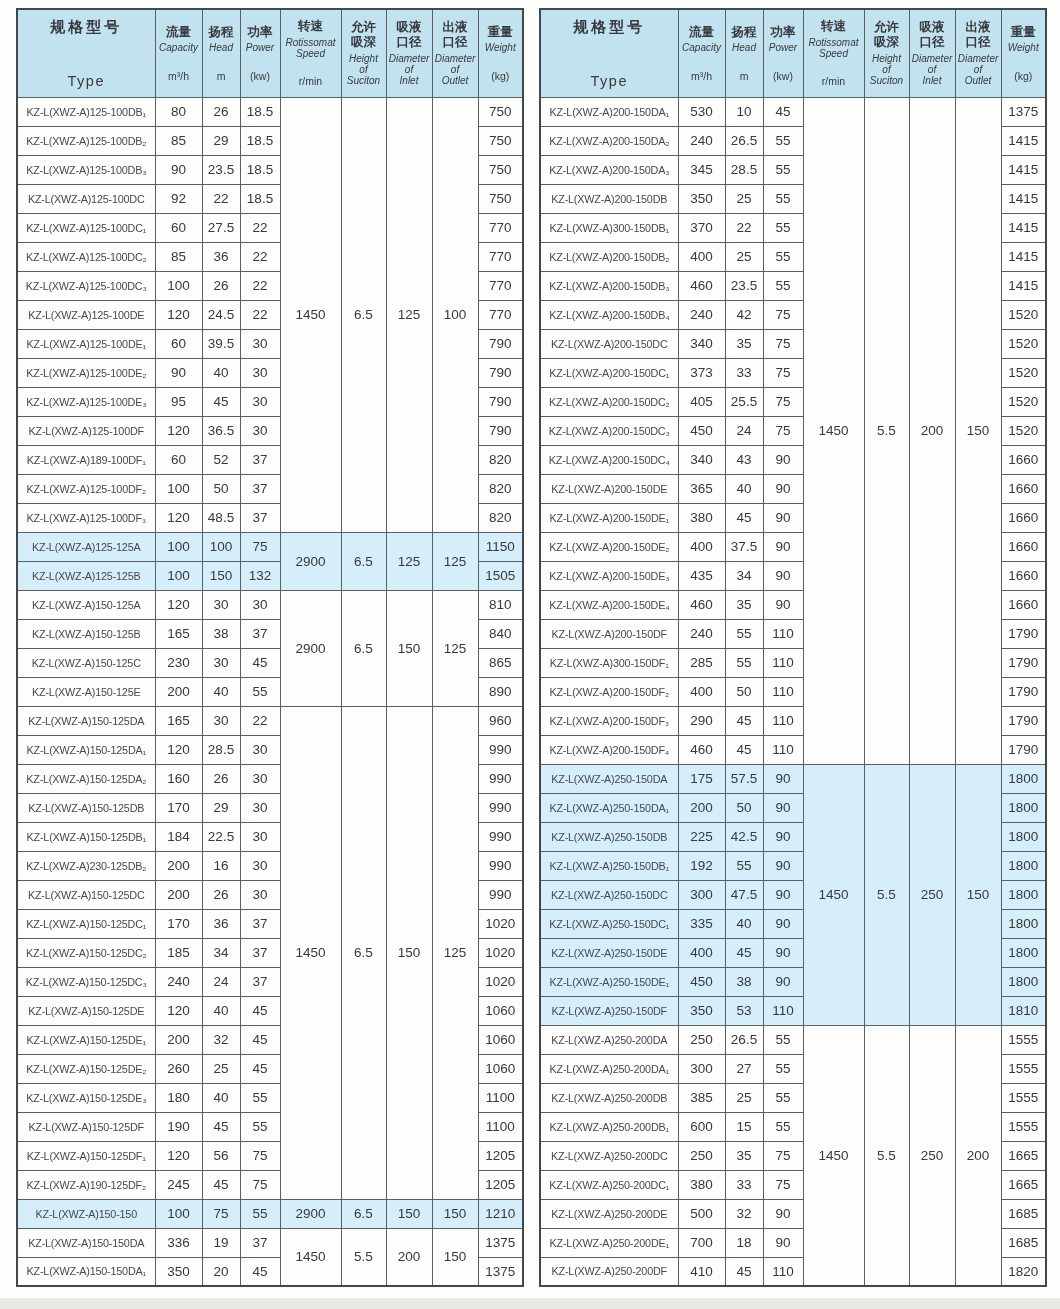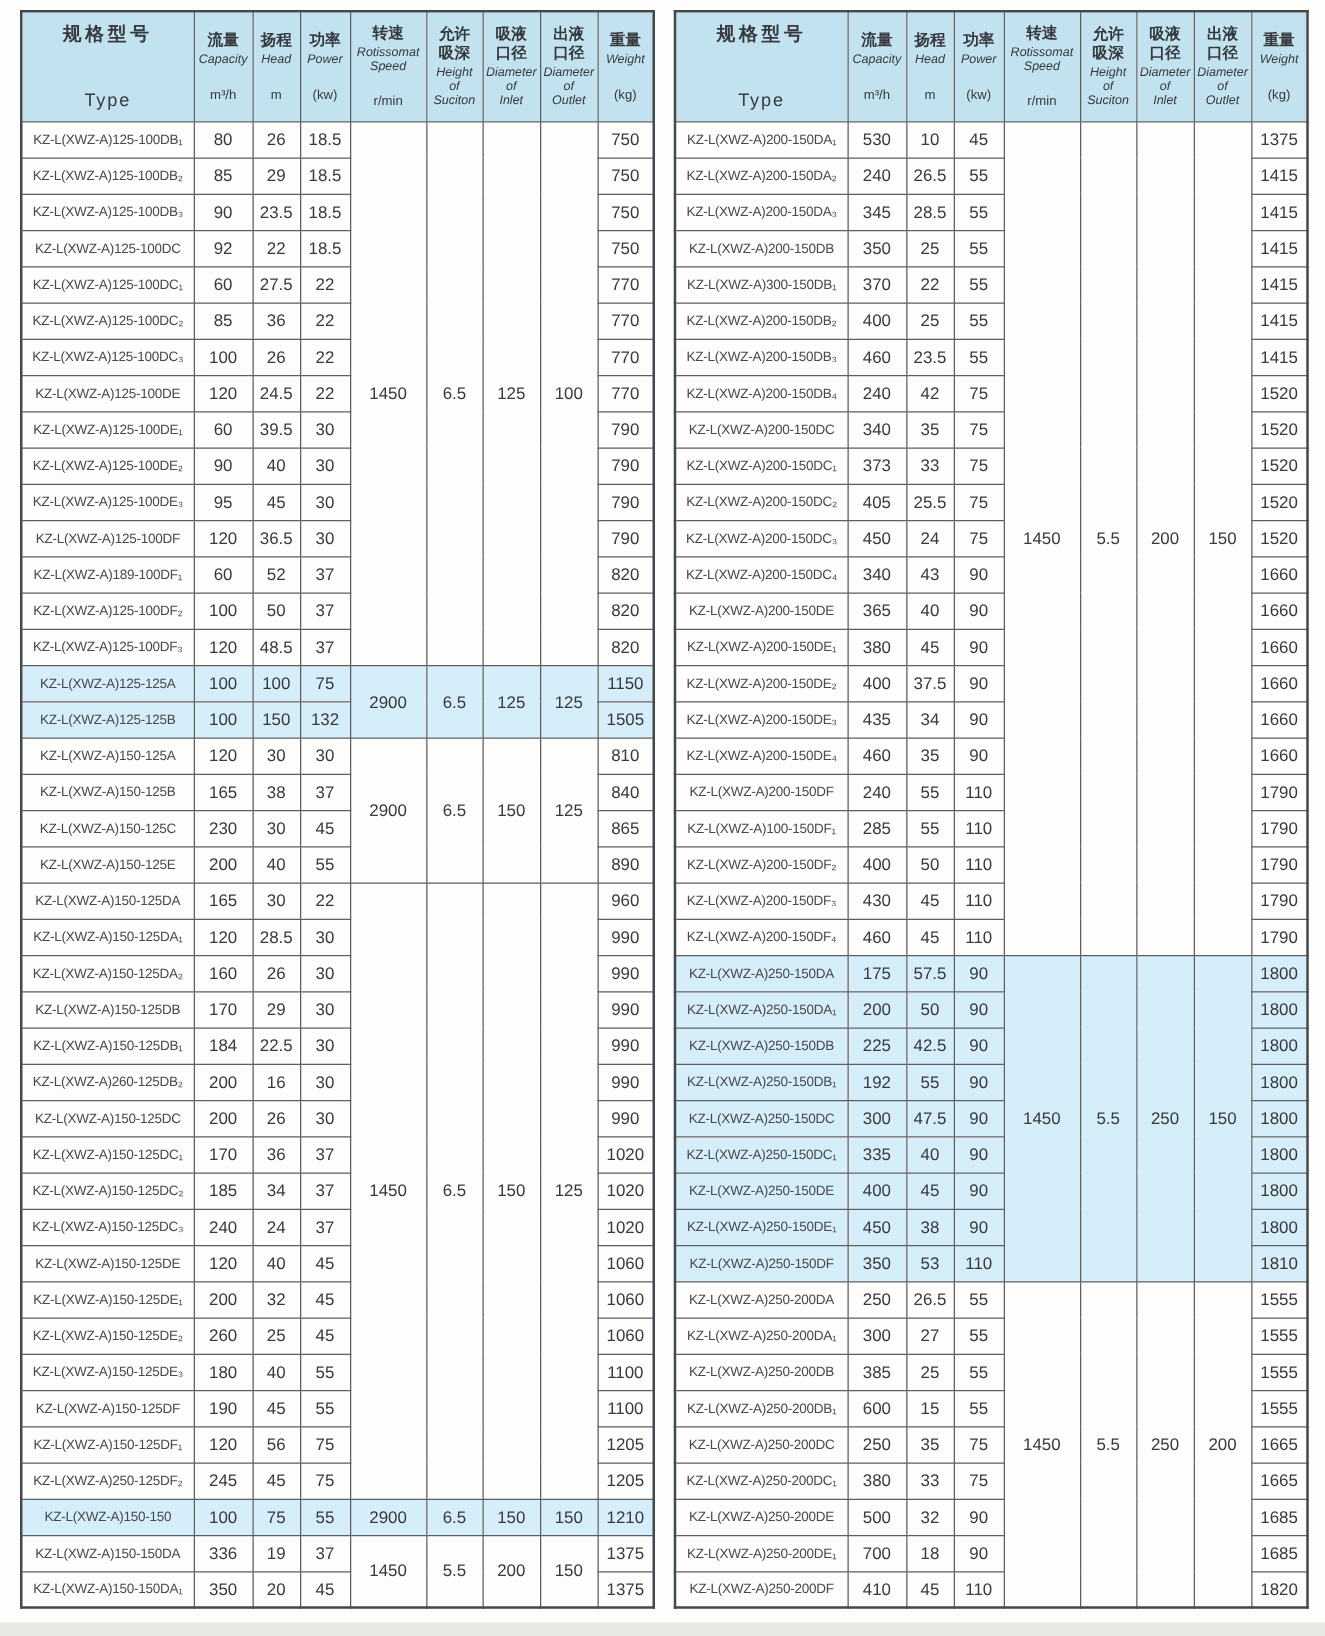--- a/index.html
+++ b/index.html
@@ -315,21 +315,21 @@
             <td class="num">990</td>
           </tr>
           <tr>
             <td class="type">KZ-L(XWZ-A)150-125DB₁</td>
             <td class="num">184</td>
             <td class="num">22.5</td>
             <td class="num">30</td>
             <td class="num">990</td>
           </tr>
           <tr>
-            <td class="type">KZ-L(XWZ-A)260-125DB₂</td>
+            <td class="type">KZ-L(XWZ-A)230-125DB₂</td>
             <td class="num">200</td>
             <td class="num">16</td>
             <td class="num">30</td>
             <td class="num">990</td>
           </tr>
           <tr>
             <td class="type">KZ-L(XWZ-A)150-125DC</td>
             <td class="num">200</td>
             <td class="num">26</td>
             <td class="num">30</td>
@@ -392,21 +392,21 @@
             <td class="num">1100</td>
           </tr>
           <tr>
             <td class="type">KZ-L(XWZ-A)150-125DF₁</td>
             <td class="num">120</td>
             <td class="num">56</td>
             <td class="num">75</td>
             <td class="num">1205</td>
           </tr>
           <tr>
-            <td class="type">KZ-L(XWZ-A)250-125DF₂</td>
+            <td class="type">KZ-L(XWZ-A)190-125DF₂</td>
             <td class="num">245</td>
             <td class="num">45</td>
             <td class="num">75</td>
             <td class="num">1205</td>
           </tr>
           <tr class="hl">
             <td class="type">KZ-L(XWZ-A)150-150</td>
             <td class="num">100</td>
             <td class="num">75</td>
             <td class="num">55</td>
@@ -637,36 +637,36 @@
             <td class="num">1660</td>
           </tr>
           <tr>
             <td class="type">KZ-L(XWZ-A)200-150DF</td>
             <td class="num">240</td>
             <td class="num">55</td>
             <td class="num">110</td>
             <td class="num">1790</td>
           </tr>
           <tr>
-            <td class="type">KZ-L(XWZ-A)100-150DF₁</td>
+            <td class="type">KZ-L(XWZ-A)300-150DF₁</td>
             <td class="num">285</td>
             <td class="num">55</td>
             <td class="num">110</td>
             <td class="num">1790</td>
           </tr>
           <tr>
             <td class="type">KZ-L(XWZ-A)200-150DF₂</td>
             <td class="num">400</td>
             <td class="num">50</td>
             <td class="num">110</td>
             <td class="num">1790</td>
           </tr>
           <tr>
             <td class="type">KZ-L(XWZ-A)200-150DF₃</td>
-            <td class="num">430</td>
+            <td class="num">290</td>
             <td class="num">45</td>
             <td class="num">110</td>
             <td class="num">1790</td>
           </tr>
           <tr>
             <td class="type">KZ-L(XWZ-A)200-150DF₄</td>
             <td class="num">460</td>
             <td class="num">45</td>
             <td class="num">110</td>
             <td class="num">1790</td>

